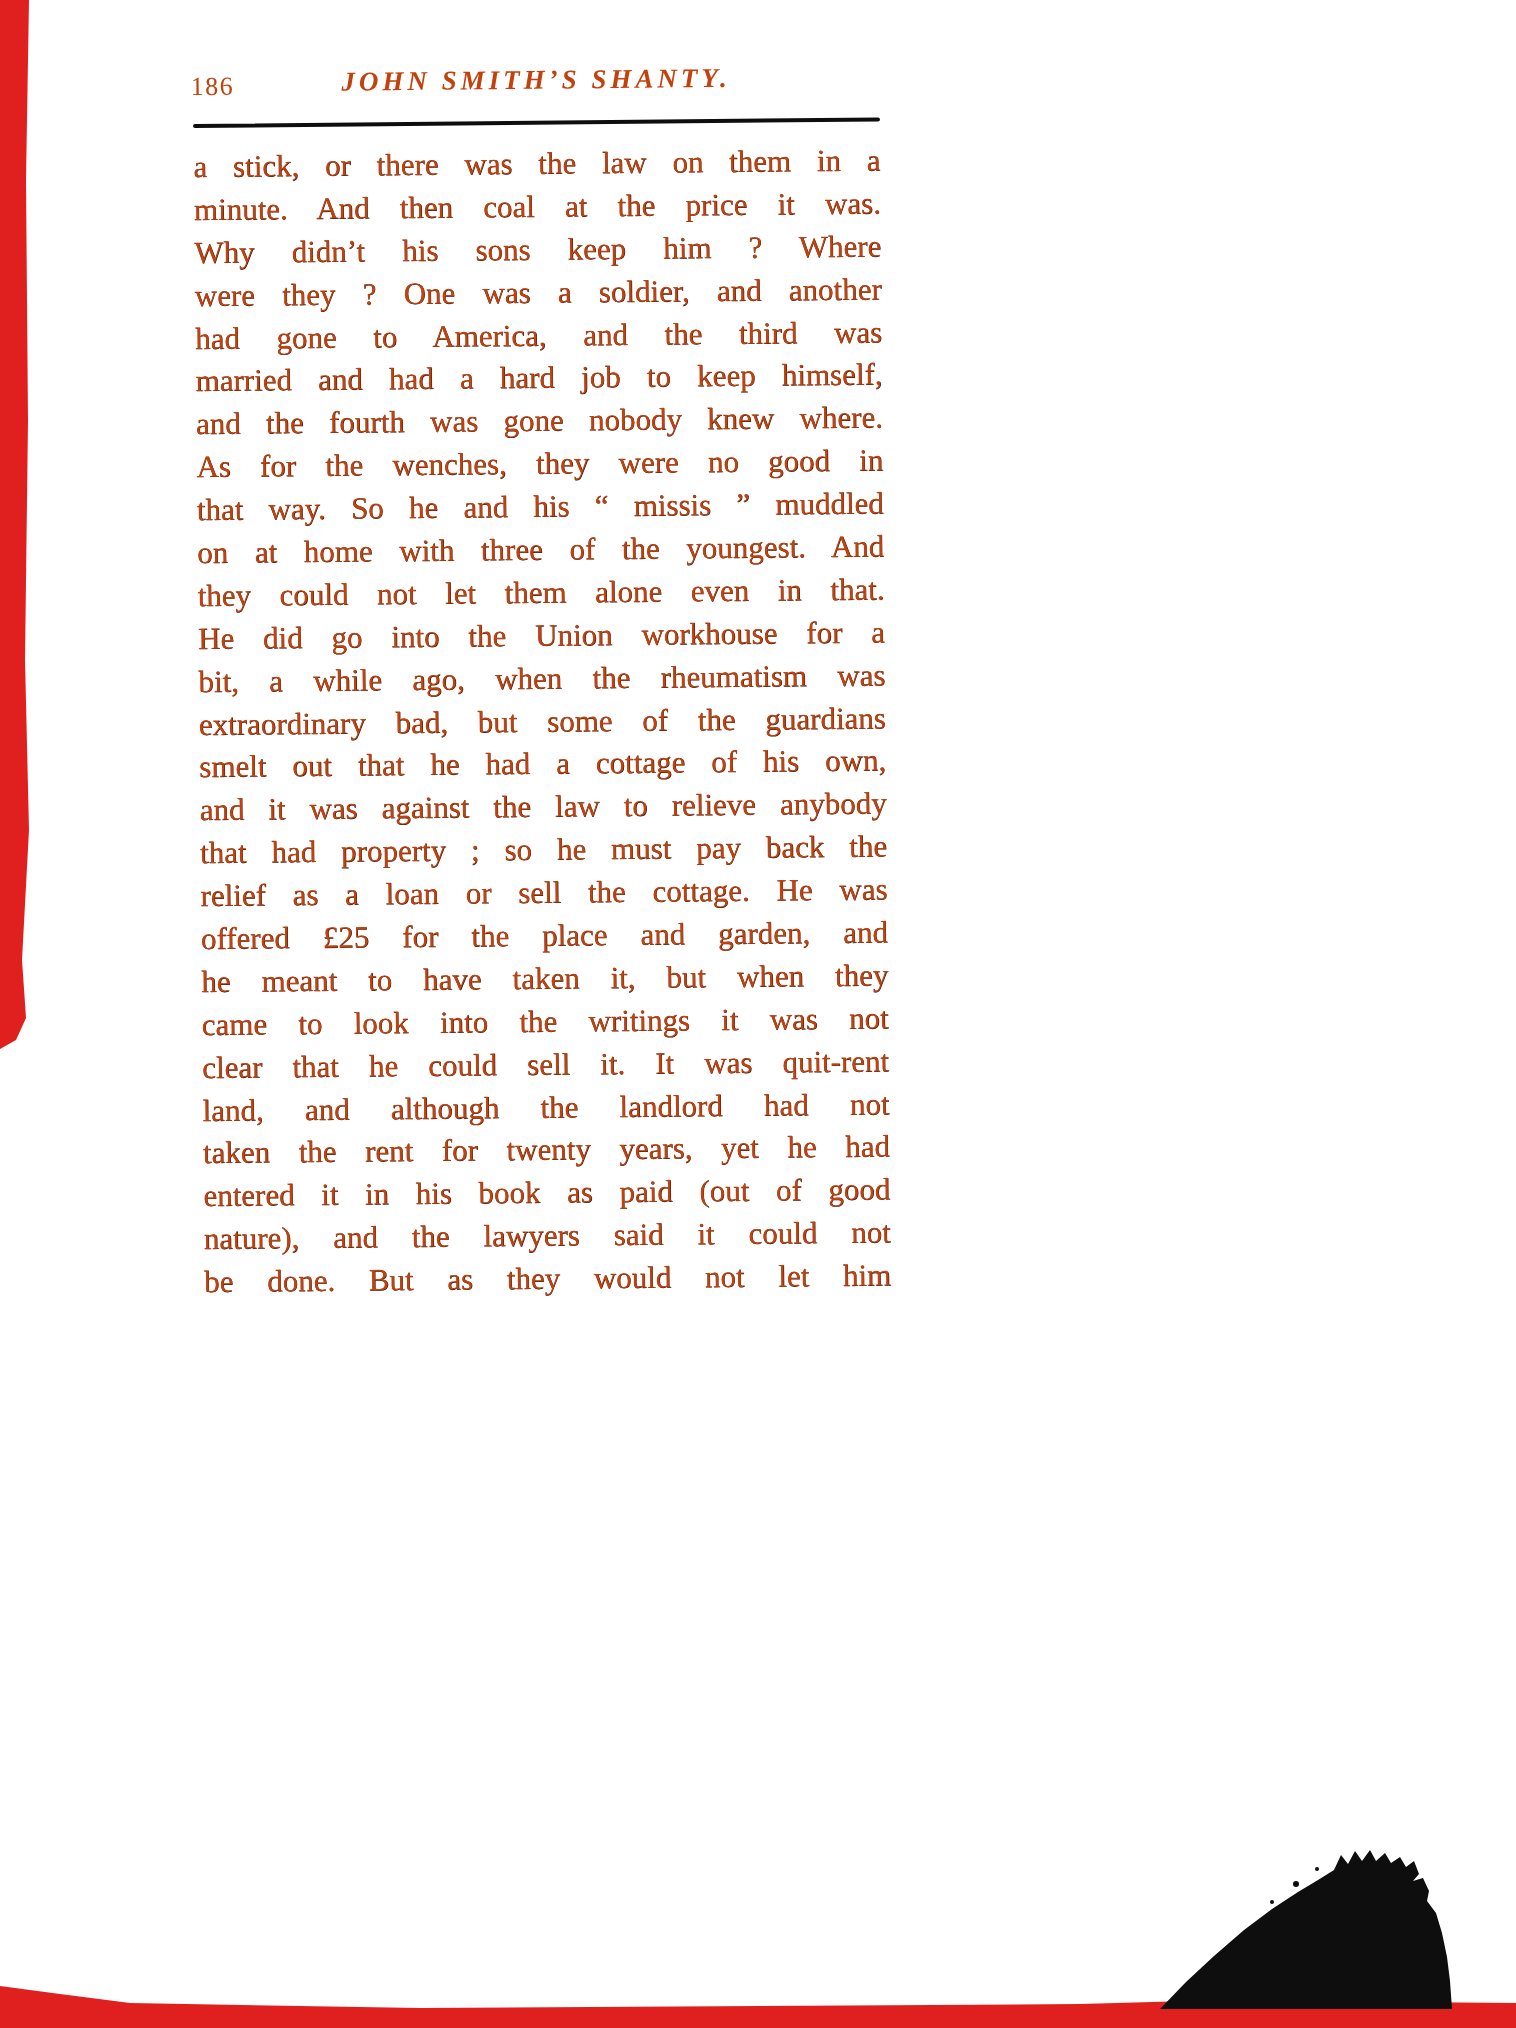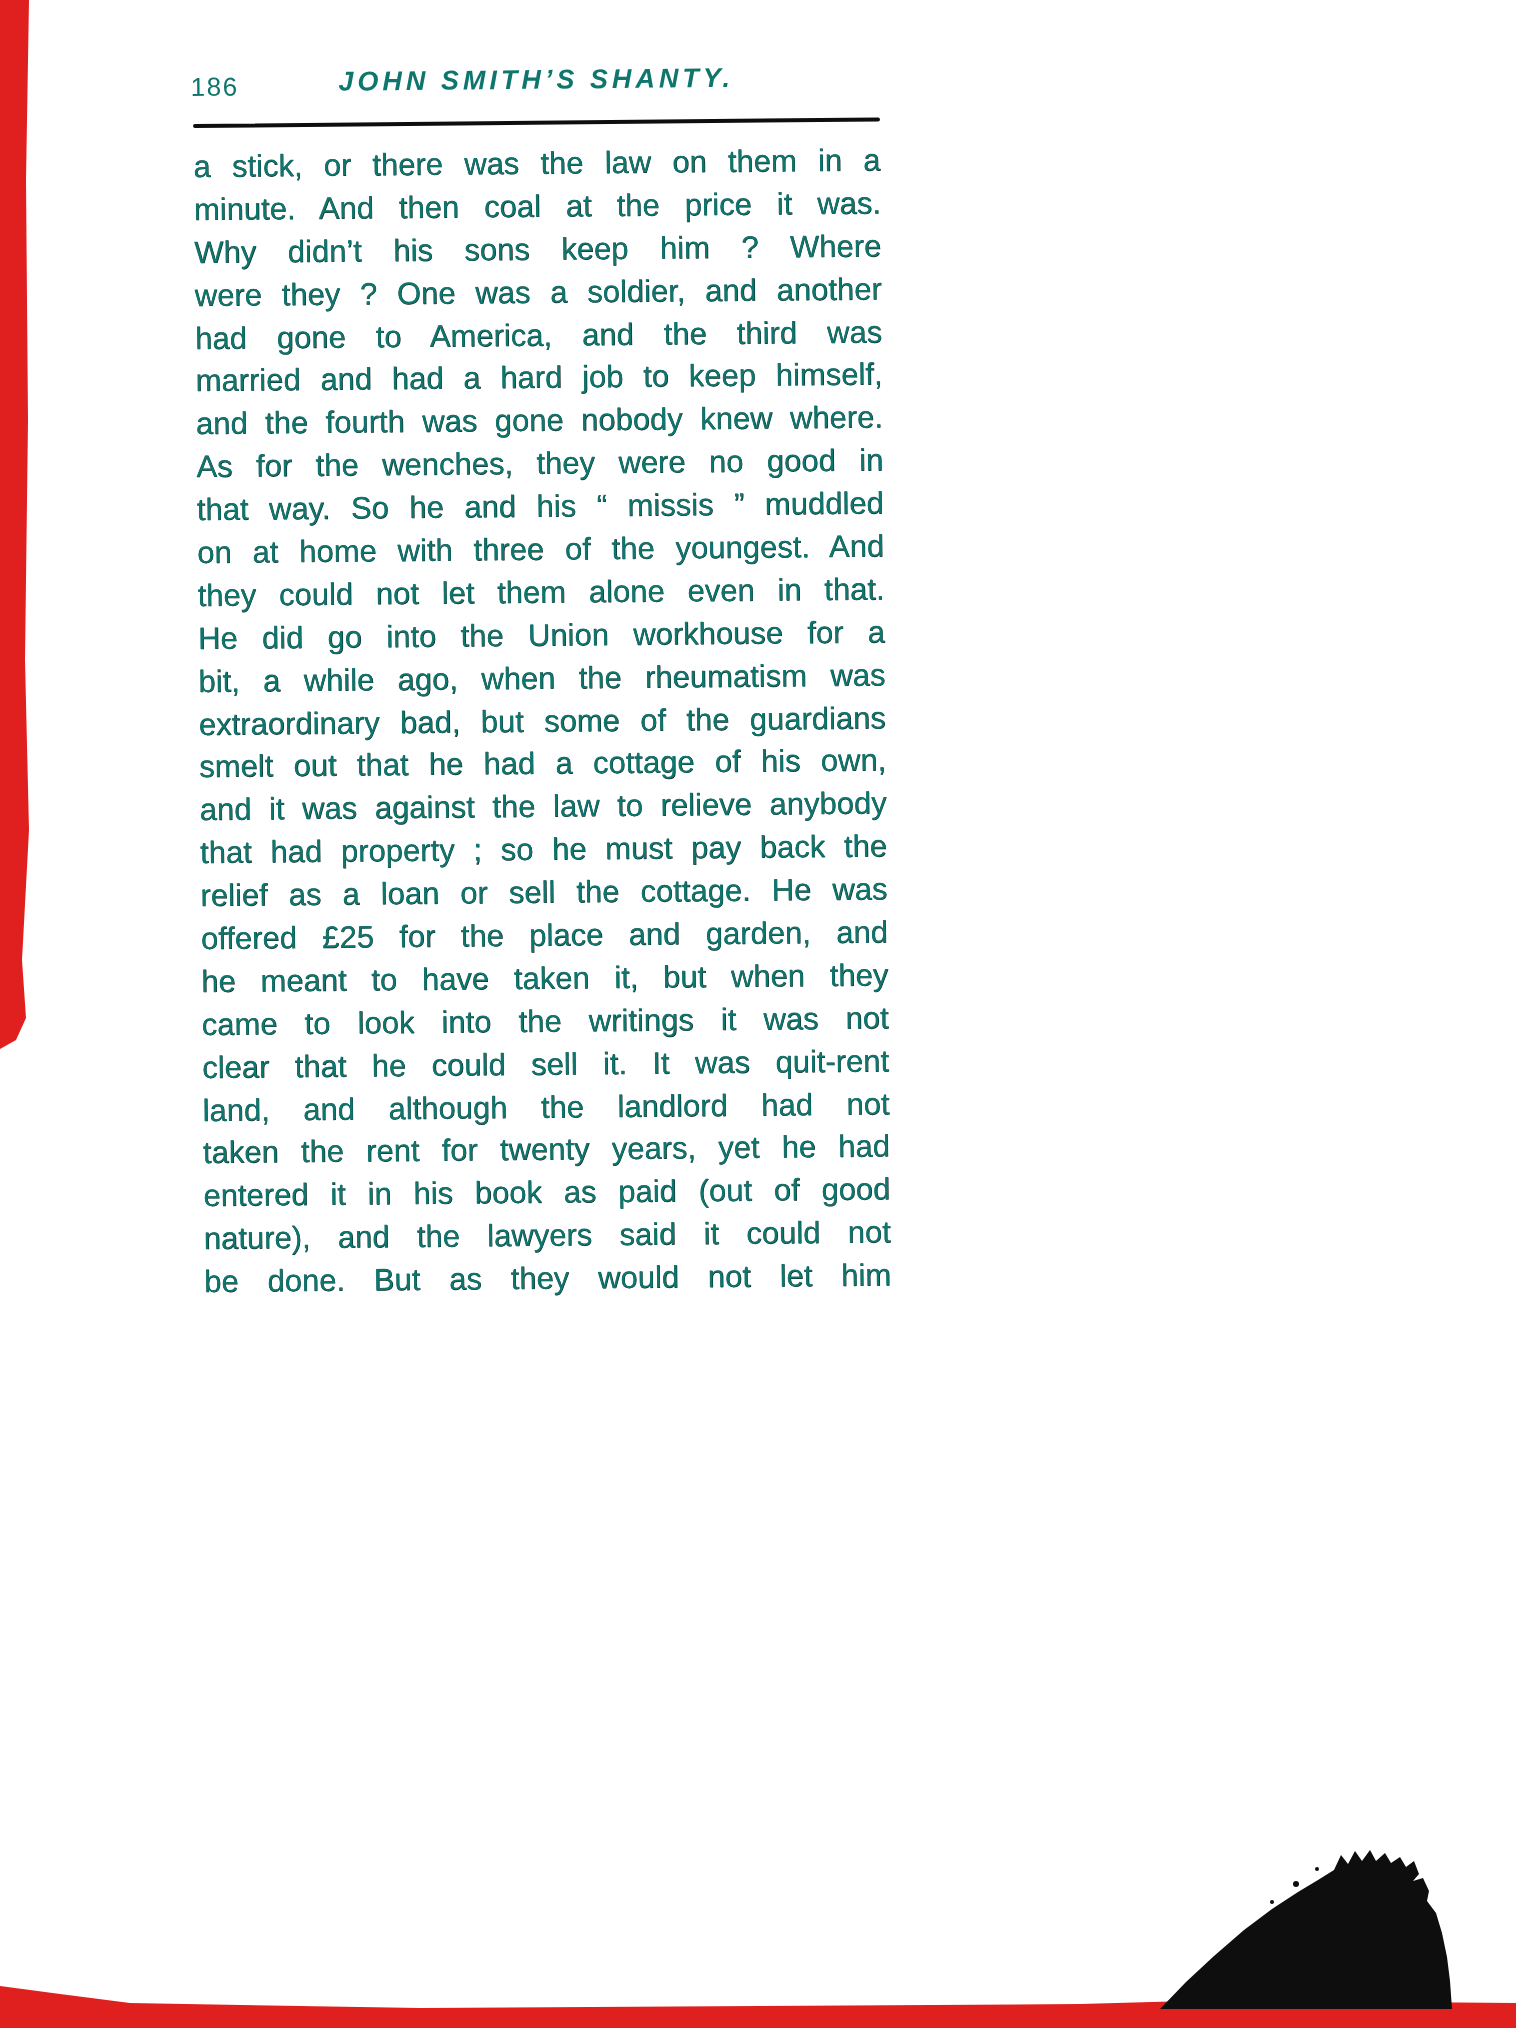--- a/index.html
+++ b/index.html
@@ -1,22 +1,22 @@
 <!DOCTYPE html>
 <html><head>
 <meta charset="utf-8">
 <style>
   html,body{margin:0;padding:0;background:#fff;}
   .page{
     position:relative;
     width:1516px;height:2028px;
     background:#ffffff;
     overflow:hidden;
-    font-family:Liberation Sans, sans-serif;
-    color:#0f766e;
+    font-family:Liberation Serif, serif;
+    color:#c2410c;
   }
   .content{
     position:absolute;
     left:193px;top:64px;width:687px;
     transform:rotate(-0.55deg);
     transform-origin:0px 60px;
   }
   .header-row{
     position:relative;
     height:44px;

